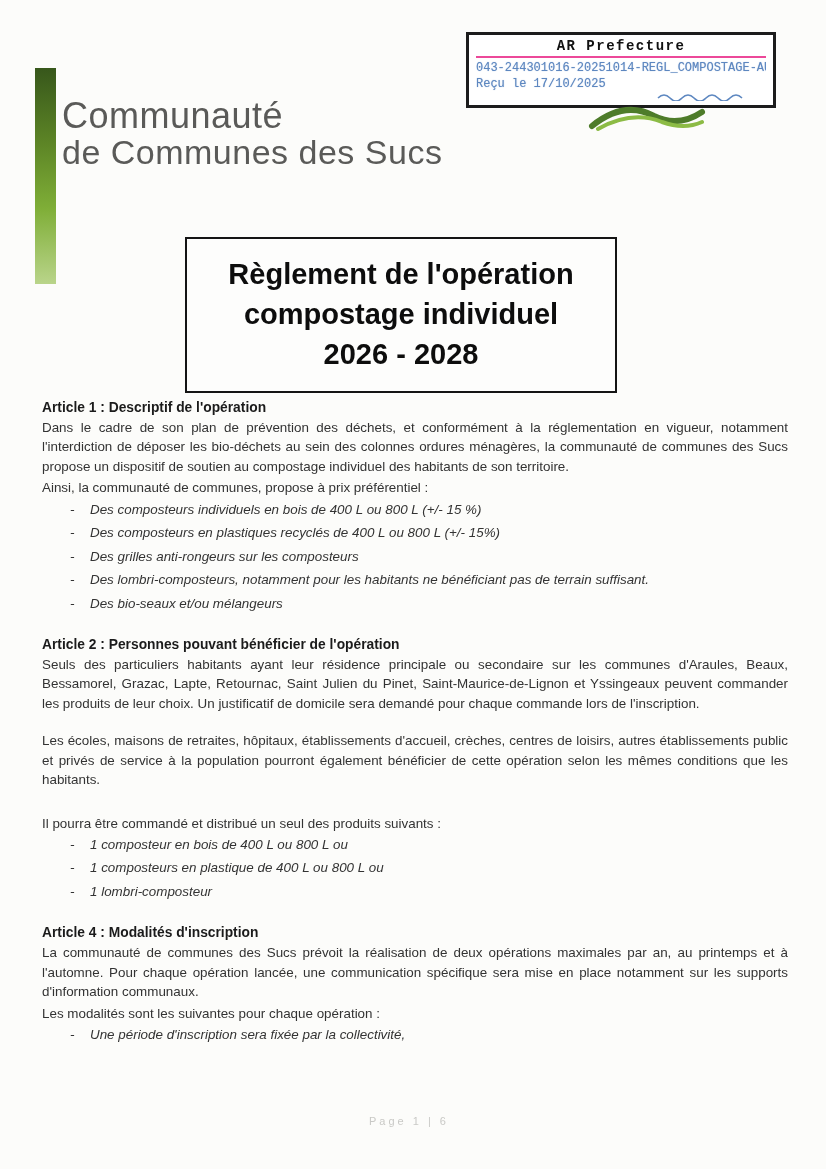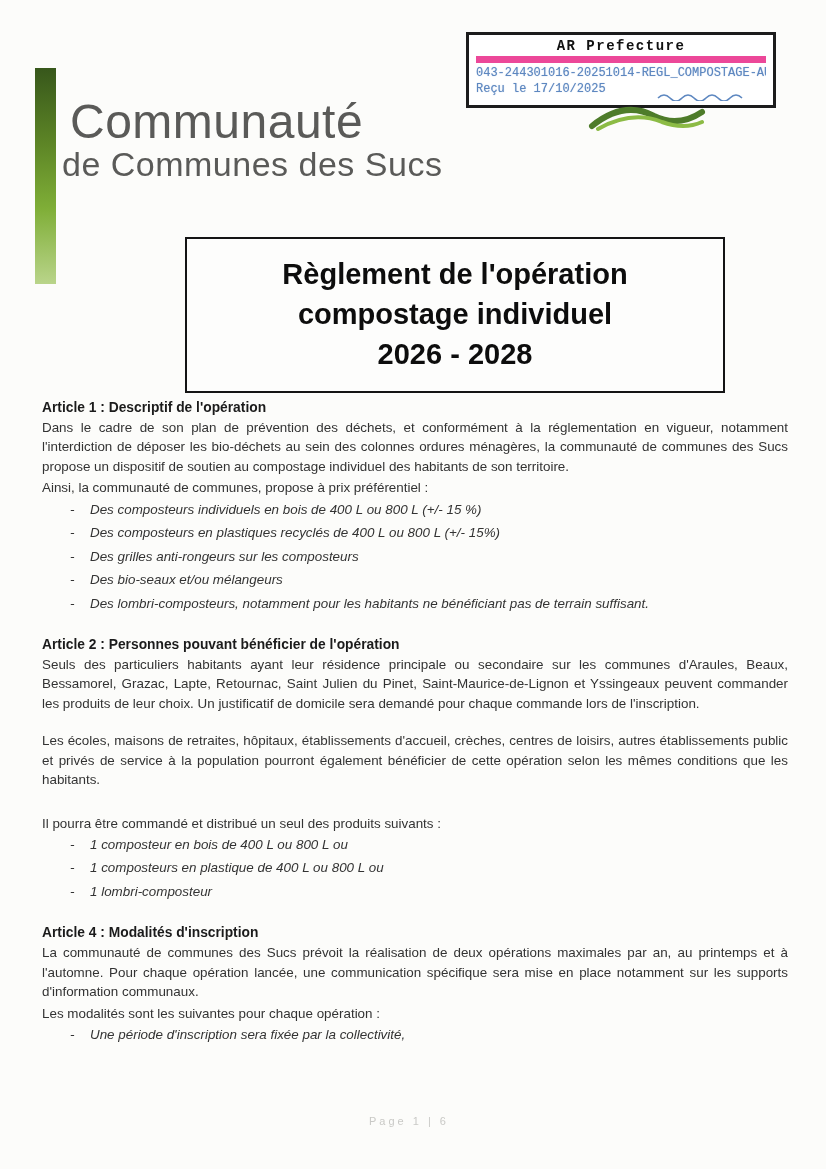--- a/index.html
+++ b/index.html
@@ -19,38 +19,38 @@
   .green-bar {
     position:absolute; left:35px; top:68px;
     width:21px; height:216px;
     background:linear-gradient(180deg,#37571b 0%, #5d8526 35%, #7fae37 65%, #b9d48a 100%);
   }
   .org-name {
     position:absolute; left:62px; top:98px;
     color:#5a5a58; line-height:1.02;
     letter-spacing:.5px;
   }
-  .org-name .l1 { font-size:48px;margin-left:8px; }
+  .org-name .l1 { font-size:36px; }
   .org-name .l2 { font-size:34px;text-align:center; }
 
   
   .stamp {
     position:absolute; left:466px; top:32px;
     width:310px; height:76px;
     border:3px solid #1c1c1c;
     background:#fff;
     padding:3px 7px 2px 7px;
     overflow:hidden;
   }
   .stamp-title {
     text-align:center;
     font-family:"Liberation Mono", monospace;
     font-weight:bold; font-size:14px;
     letter-spacing:1.5px; color:#111;
-    border-bottom:7px solid #ec4899;
+    border-bottom:2px solid #ec4899;
     padding-bottom:2px; margin-bottom:3px;
   }
   .stamp-line {
     font-family:"Liberation Mono", monospace;
     font-size:12px; color:#5d87c0;
     white-space:nowrap; overflow:hidden;
     text-shadow:0 0 1px rgba(93,135,192,.6);
     margin-top:2px;
   }
   .stamp-squiggle {
@@ -59,21 +59,21 @@
   }
 
   .hills-logo {
     position:absolute; left:588px; top:96px;
     width:118px; height:36px;
   }
 
   
   .title-box {
     position:absolute; left:185px; top:237px;
-    width:540px;
+    width:432px;
     border:2.5px solid #141414;
     background:#fdfdfc;
     text-align:center;
     padding:15px 8px 17px 8px;
     font-weight:bold; font-size:29px;
     line-height:1.38; color:#0d0d0d;
   }
 
   
   .content {
@@ -143,22 +143,22 @@
   <div class="content">
 
     <div class="article">
       <h2>Article 1 : Descriptif de l'opération</h2>
       <p>Dans le cadre de son plan de prévention des déchets, et conformément à la réglementation en vigueur, notamment l'interdiction de déposer les bio-déchets au sein des colonnes ordures ménagères, la communauté de communes des Sucs propose un dispositif de soutien au compostage individuel des habitants de son territoire.</p>
       <p>Ainsi, la communauté de communes, propose à prix préférentiel :</p>
       <ul class="dashes">
         <li>Des composteurs individuels en bois de 400 L ou 800 L (+/- 15 %)</li>
         <li>Des composteurs en plastiques recyclés de 400 L ou 800 L (+/- 15%)</li>
         <li>Des grilles anti-rongeurs sur les composteurs</li>
+        <li>Des lombri-composteurs, notamment pour les habitants ne bénéficiant pas de terrain suffisant.</li>
         <li>Des bio-seaux et/ou mélangeurs</li>
-        <li>Des lombri-composteurs, notamment pour les habitants ne bénéficiant pas de terrain suffisant.</li>
       </ul>
     </div>
 
     <div class="article">
       <h2>Article 2 : Personnes pouvant bénéficier de l'opération</h2>
       <p>Seuls des particuliers habitants ayant leur résidence principale ou secondaire sur les communes d'Araules, Beaux, Bessamorel, Grazac, Lapte, Retournac, Saint Julien du Pinet, Saint-Maurice-de-Lignon et Yssingeaux peuvent commander les produits de leur choix. Un justificatif de domicile sera demandé pour chaque commande lors de l'inscription.</p>
       <p class="gap-para">Les écoles, maisons de retraites, hôpitaux, établissements d'accueil, crèches, centres de loisirs, autres établissements public et privés de service à la population pourront également bénéficier de cette opération selon les mêmes conditions que les habitants.</p>
     </div>
 
     <div class="article">

